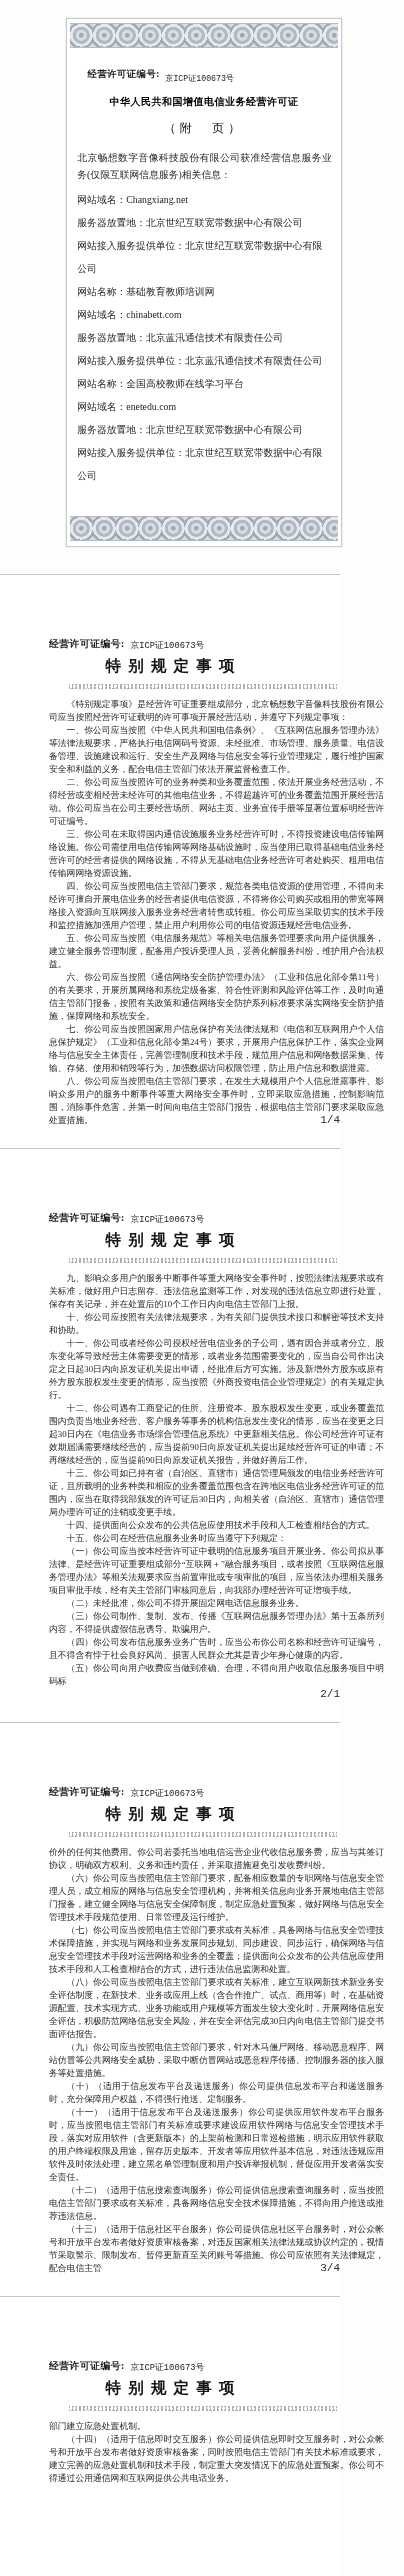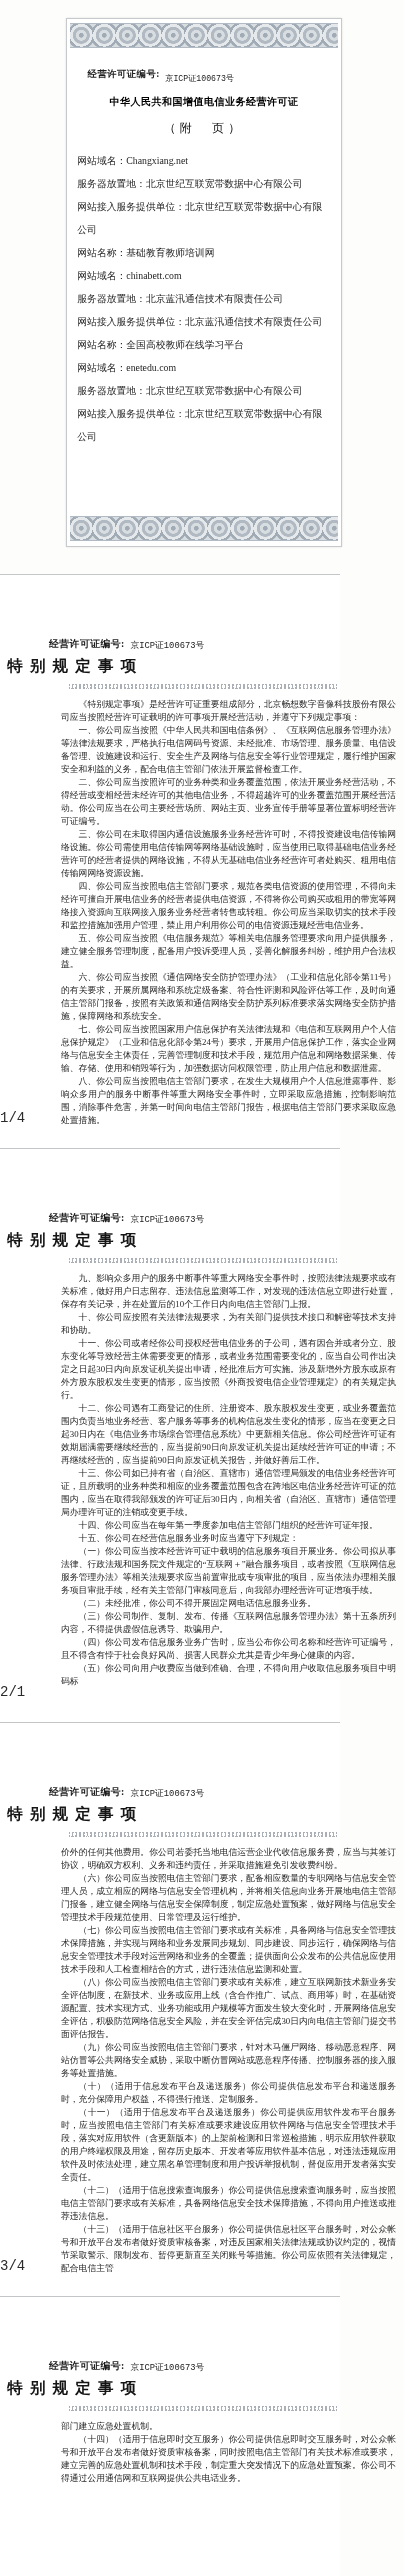--- a/index.html
+++ b/index.html
@@ -30,48 +30,49 @@
   .p1-body{position:absolute;left:10.3px;right:9.3px;top:130px;}
   .p1-intro{margin:0 0 4.1px 0;font-size:9.8px;line-height:17.5px;text-align:justify;color:#1e1e1e;}
   .entry{margin:0;font-size:9.8px;line-height:23px;text-align:left;color:#1e1e1e;word-break:break-all;}
 
   
   .page-n{height:574px;background:#fff;border-top:0.5px solid #c3c6c9;}
   .page-5{height:575px;}
   .pn-certno{position:absolute;left:49px;top:63px;font-size:9.8px;color:#1b1b1b;}
   .pn-certno .no-label{font-weight:bold;letter-spacing:0.5px;}
   .pn-certno .no-value{margin-left:3.1px;font-family:"Liberation Mono","DejaVu Sans Mono",monospace;font-size:8.8px;position:relative;top:1px;}
-  .pn-title{position:absolute;left:0;right:0;top:81px;margin:0;text-align:left;
+  .pn-title{position:absolute;left:0;right:0;top:81px;margin:0;text-align:center;
             font-size:15.5px;font-weight:bold;letter-spacing:7.2px;color:#151515;text-indent:7.2px;}
   .squiggle{position:absolute;left:69px;top:109px;width:268px;height:4.6px;opacity:.75;
             background-image:
               repeating-linear-gradient(75deg,#8e969d 0 1px,transparent 1px 3.6px),
               repeating-linear-gradient(-75deg,#8e969d 0 1px,transparent 1px 3.6px);}
-  .pn-body{position:absolute;left:61px;width:335px;top:123px;}
+  .pn-body{position:absolute;left:49px;width:335px;top:123px;}
   .para{margin:0;font-size:8.8px;line-height:13px;text-align:justify;text-indent:2em;
         color:#262626;word-break:break-all;}
   .para.cont{text-indent:0;}
-  .pageno{position:absolute;left:0;right:14px;bottom:21.6px;text-align:left;font-size:14px;
+  .pageno{position:absolute;left:0;right:0;bottom:21.6px;text-align:right;font-size:11px;
           color:#2a2a2a;font-family:"Liberation Mono","DejaVu Sans Mono",monospace;}
 </style>
 </head>
 <body>
 
 <div class="canvas">
 
   <section class="page page-1">
     <div class="sheet">
       <div class="orn orn-top"></div>
       <div class="cert-no-row">
         <span class="no-label">经营许可证编号:</span>
         <span class="no-value">京ICP证100673号</span>
       </div>
       <h1 class="cert-title">中华人民共和国增值电信业务经营许可证</h1>
       <div class="cert-subtitle">（附　页）</div>
       <div class="p1-body">
+        <p class="p1-intro">北京畅想数字音像科技股份有限公司获准经营信息服务业务(仅限互联网信息服务)相关信息：</p>
         <div class="entries">
 
 
             <p class="entry"><span class="elabel">网站域名：</span><span class="evalue">Changxiang.net</span></p>
 
             <p class="entry"><span class="elabel">服务器放置地：</span><span class="evalue">北京世纪互联宽带数据中心有限公司</span></p>
 
             <p class="entry"><span class="elabel">网站接入服务提供单位：</span><span class="evalue">北京世纪互联宽带数据中心有限公司</span></p>
 
             <p class="entry"><span class="elabel">网站名称：</span><span class="evalue">基础教育教师培训网</span></p>
@@ -124,23 +125,23 @@
     </div>
     <h2 class="pn-title">特别规定事项</h2>
     <div class="squiggle"></div>
     <div class="pn-body">
 
     <p class="para">九、影响众多用户的服务中断事件等重大网络安全事件时，按照法律法规要求或有关标准，做好用户日志留存、违法信息监测等工作，对发现的违法信息立即进行处置，保存有关记录，并在处置后的10个工作日内向电信主管部门上报。</p>
         <p class="para">十、你公司应按照有关法律法规要求，为有关部门提供技术接口和解密等技术支持和协助。</p>
         <p class="para">十一、你公司或者经你公司授权经营电信业务的子公司，遇有因合并或者分立、股东变化等导致经营主体需要变更的情形，或者业务范围需要变化的，应当自公司作出决定之日起30日内向原发证机关提出申请，经批准后方可实施。涉及新增外方股东或原有外方股东股权发生变更的情形，应当按照《外商投资电信企业管理规定》的有关规定执行。</p>
         <p class="para">十二、你公司遇有工商登记的住所、注册资本、股东股权发生变更，或业务覆盖范围内负责当地业务经营、客户服务等事务的机构信息发生变化的情形，应当在变更之日起30日内在《电信业务市场综合管理信息系统》中更新相关信息。你公司经营许可证有效期届满需要继续经营的，应当提前90日向原发证机关提出延续经营许可证的申请；不再继续经营的，应当提前90日向原发证机关报告，并做好善后工作。</p>
         <p class="para">十三、你公司如已持有省（自治区、直辖市）通信管理局颁发的电信业务经营许可证，且所载明的业务种类和相应的业务覆盖范围包含在跨地区电信业务经营许可证的范围内，应当在取得我部颁发的许可证后30日内，向相关省（自治区、直辖市）通信管理局办理许可证的注销或变更手续。</p>
-        <p class="para">十四、你公司应当在每年第一季度参加电信主管部门组织的经营许可证年报。</p>
+        <p class="para">十四、提供面向公众发布的公共信息应使用技术手段和人工检查相结合的方式。</p>
         <p class="para">十五、你公司在经营信息服务业务时应当遵守下列规定：</p>
-        <p class="para">（一）你公司应当按本经营许可证中载明的信息服务项目开展业务。你公司拟从事法律、行政法规和国务院文件规定的“互联网＋”融合服务项目，或者按照《互联网信息服务管理办法》等相关法规要求应当前置审批或专项审批的项目，应当依法办理相关服务项目审批手续，经有关主管部门审核同意后，向我部办理经营许可证增项手续。</p>
+        <p class="para">（一）你公司应当按本经营许可证中载明的信息服务项目开展业务。你公司拟从事法律、是经营许可证重要组成部分“互联网＋”融合服务项目，或者按照《互联网信息服务管理办法》等相关法规要求应当前置审批或专项审批的项目，应当依法办理相关服务项目审批手续，经有关主管部门审核同意后，向我部办理经营许可证增项手续。</p>
         <p class="para">（二）未经批准，你公司不得开展固定网电话信息服务业务。</p>
         <p class="para">（三）你公司制作、复制、发布、传播《互联网信息服务管理办法》第十五条所列内容，不得提供虚假信息诱导、欺骗用户。</p>
         <p class="para">（四）你公司发布信息服务业务广告时，应当公布你公司名称和经营许可证编号，且不得含有悖于社会良好风尚、损害人民群众尤其是青少年身心健康的内容。</p>
         <p class="para">（五）你公司向用户收费应当做到准确、合理，不得向用户收取信息服务项目中明码标</p>
       </div>
     <div class="pageno">2/1</div>
   </section>
 
   <section class="page page-n page-4">
     <div class="pn-certno">

